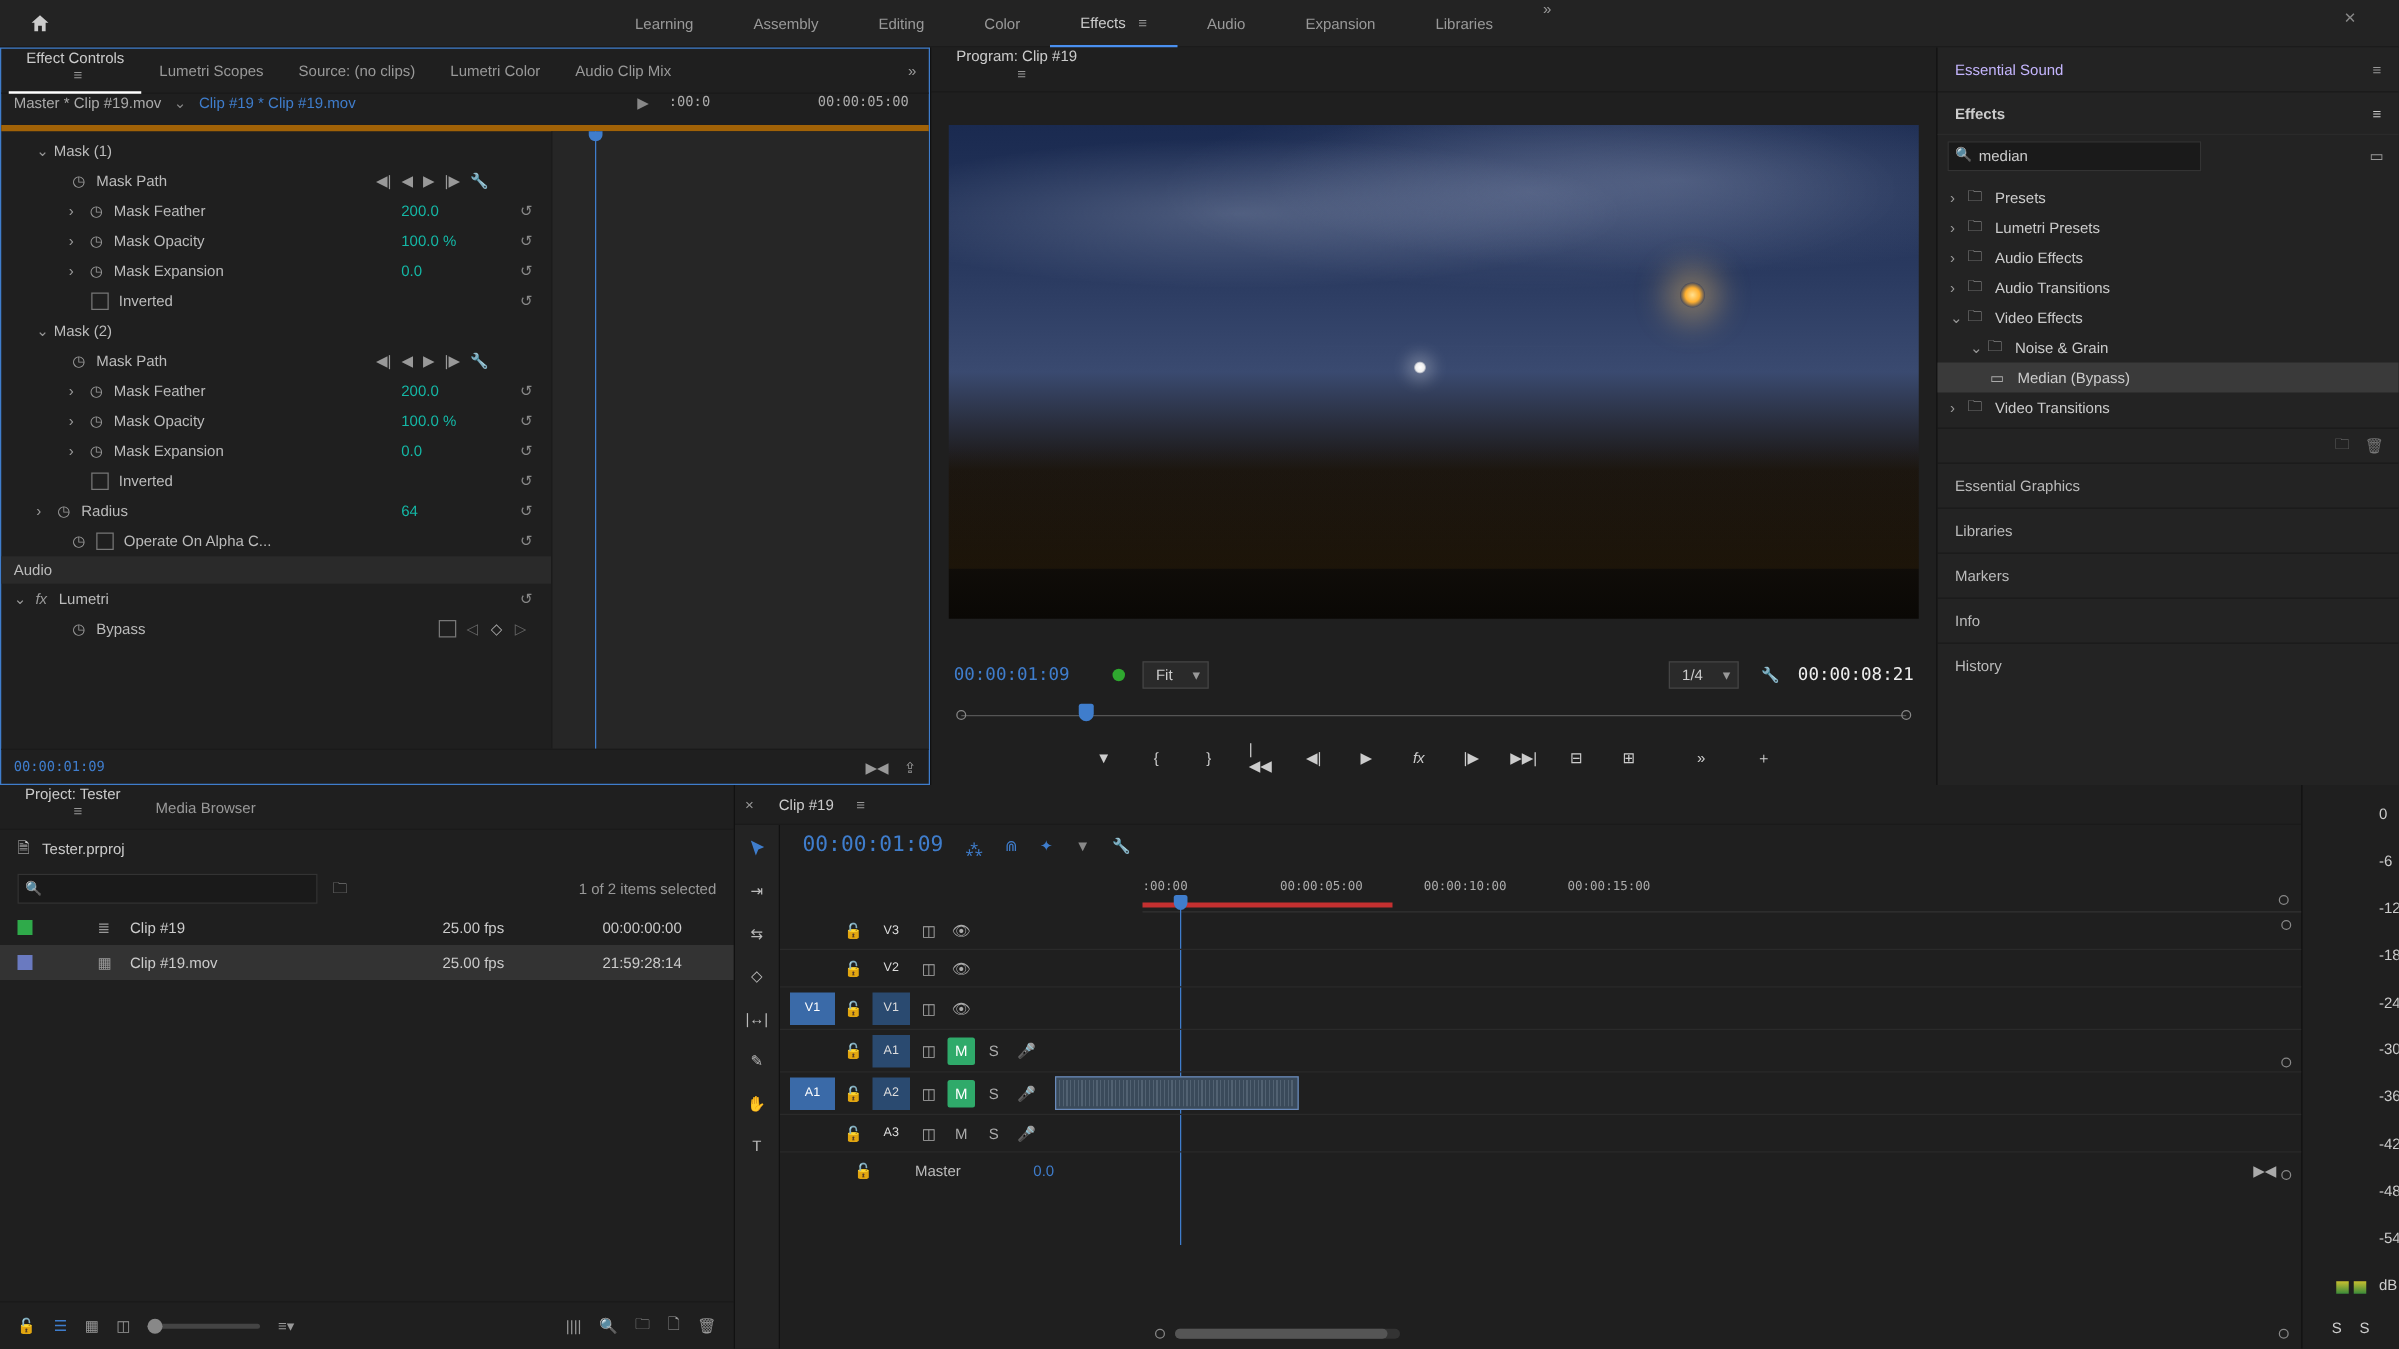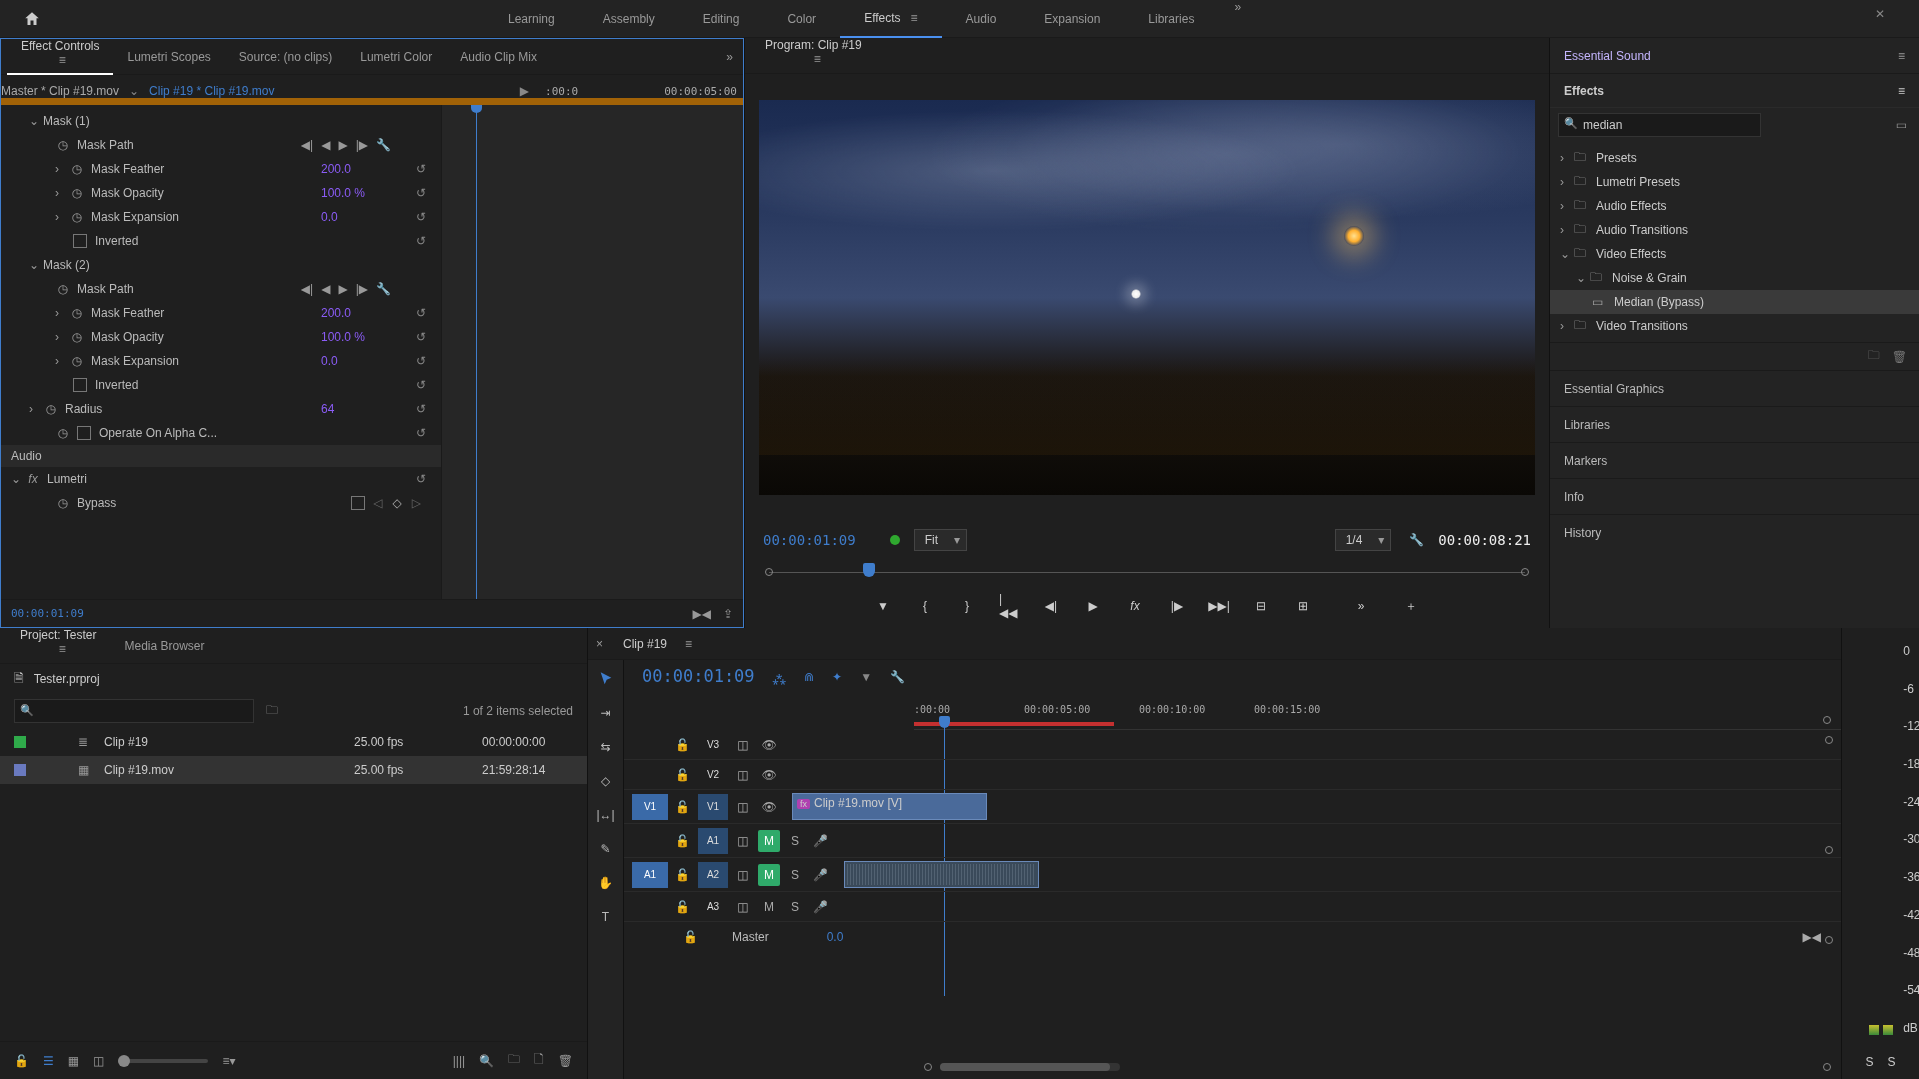--- a/index.html
+++ b/index.html
@@ -12,38 +12,38 @@
 .ws-tab-more { margin-left: 16px; cursor: pointer; color: #999; }
 
 .main-row { display: flex; height: 590px; }
 .left-panel { width: 744px; background: #1f1f1f; border: 1px solid #3f7dcc; display: flex; flex-direction: column; }
 .panel-tabs { height: 36px; display: flex; align-items: center; padding: 0 6px; border-bottom: 1px solid #1a1a1a; }
 .panel-tab { padding: 0 14px; height: 36px; display: flex; align-items: center; cursor: pointer; color: #999; }
 .panel-tab.active { color: #fff; border-bottom: 2px solid #fff; flex-direction: column; }
 .panel-tab-menu { margin-left: 4px; cursor: pointer; color: #999; }
 .panel-tabs-more { margin-left: auto; color: #999; cursor: pointer; padding: 0 4px; }
 
-.ec-header { height: 30px; display: flex; align-items: flex-end; padding: 0 0; border-bottom: 7px solid #a16207; font-size: 11px; }
+.ec-header { height: 30px; display: flex; align-items: flex-start; padding: 0 10px; border-bottom: 5px solid #a16207; font-size: 11px; }
 .ec-header .src { color: #aaa; }
 .ec-header .dd { margin: 0 10px; color: #888; cursor: pointer; }
 .ec-header .tgt { color: #3f7dcc; }
 .ec-header .play-icon { margin-left: auto; color: #888; cursor: pointer; margin-right: 10px; }
 .ec-header .tc { color: #aaa; margin: 0 6px; font-family: monospace; font-size: 11px; }
 
 .ec-body { flex: 1; display: flex; overflow: hidden; }
 .ec-props { width: 440px; overflow-y: auto; padding: 4px 0; }
 .ec-timeline { flex: 1; background: #262626; position: relative; border-left: 1px solid #1a1a1a; }
 .ec-playhead { position: absolute; left: 34px; top: 0; bottom: 0; width: 1px; background: #3f7dcc; }
 .ec-playhead::before { content: ''; position: absolute; top: -2px; left: -5px; width: 11px; height: 10px; background: #3f7dcc; border-radius: 2px 2px 50% 50%; }
 
 .prop-row { display: flex; align-items: center; height: 24px; padding-left: 10px; }
 .prop-row .twisty { width: 14px; color: #999; cursor: pointer; }
 .prop-row .stopwatch { width: 16px; height: 16px; color: #999; cursor: pointer; display: flex; align-items: center; justify-content: center; margin-right: 6px; }
 .prop-row .name { flex: 1; color: #bbb; }
-.prop-row .val { color: #8b5cf6; width: 90px; cursor: pointer; }
+.prop-row .val { color: #14b8a6; width: 90px; cursor: pointer; }
 .prop-row .reset { width: 20px; color: #888; cursor: pointer; text-align: center; margin-right: 10px; }
 .prop-row .nav-btns { display: flex; gap: 8px; margin-right: 50px; }
 .prop-row .nav-btn { cursor: pointer; color: #999; }
 .indent-1 { padding-left: 28px; }
 .indent-2 { padding-left: 54px; }
 .indent-3 { padding-left: 72px; }
 .check-box { width: 14px; height: 14px; border: 1px solid #777; margin-right: 8px; cursor: pointer; }
 .section-label { background: #2a2a2a; padding: 4px 10px; color: #bbb; }
 
 .ec-footer { height: 28px; display: flex; align-items: center; padding: 0 10px; border-top: 1px solid #1a1a1a; }
@@ -604,23 +604,20 @@
             <span class="track-ctl">👁</span>
             <div class="track-content"></div>
           </div>
 
           <div class="track-row tall">
             <span class="track-patch">V1</span>
             <span class="track-ctl">🔓</span>
             <span class="track-label">V1</span>
             <span class="track-ctl">◫</span>
             <span class="track-ctl">👁</span>
-            <div class="track-content">
-              <div class="clip-block"><span class="fx">fx</span><span>Clip #19.mov [V]</span></div>
-            </div>
           </div>
 
           <div class="track-row tall">
             <span class="track-patch spacer"></span>
             <span class="track-ctl">🔓</span>
             <span class="track-label">A1</span>
             <span class="track-ctl">◫</span>
             <span class="track-ctl mute-on">M</span>
             <span class="track-ctl">S</span>
             <span class="track-ctl">🎤</span>

